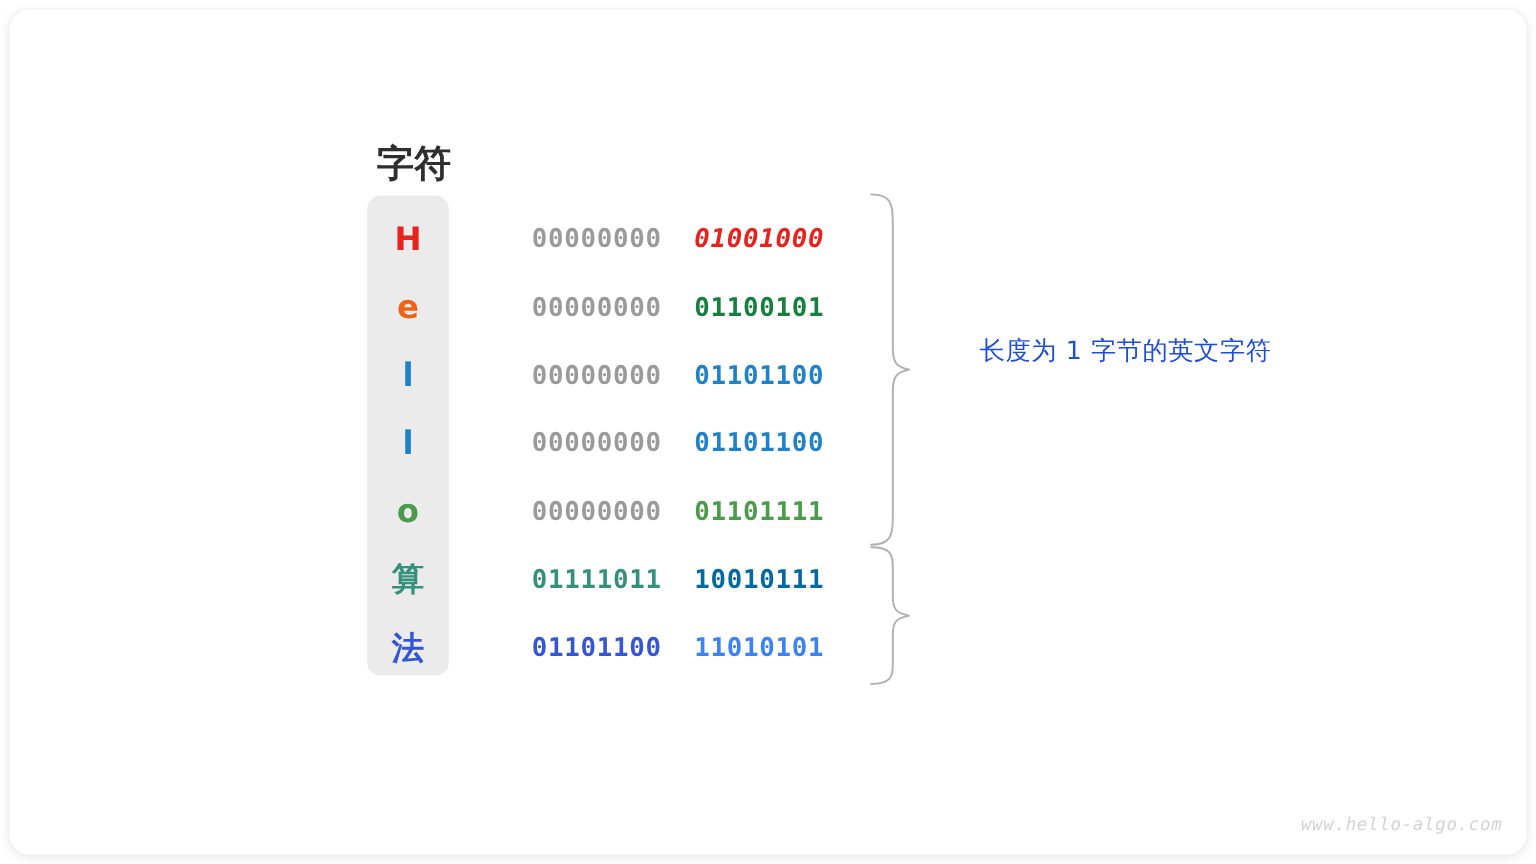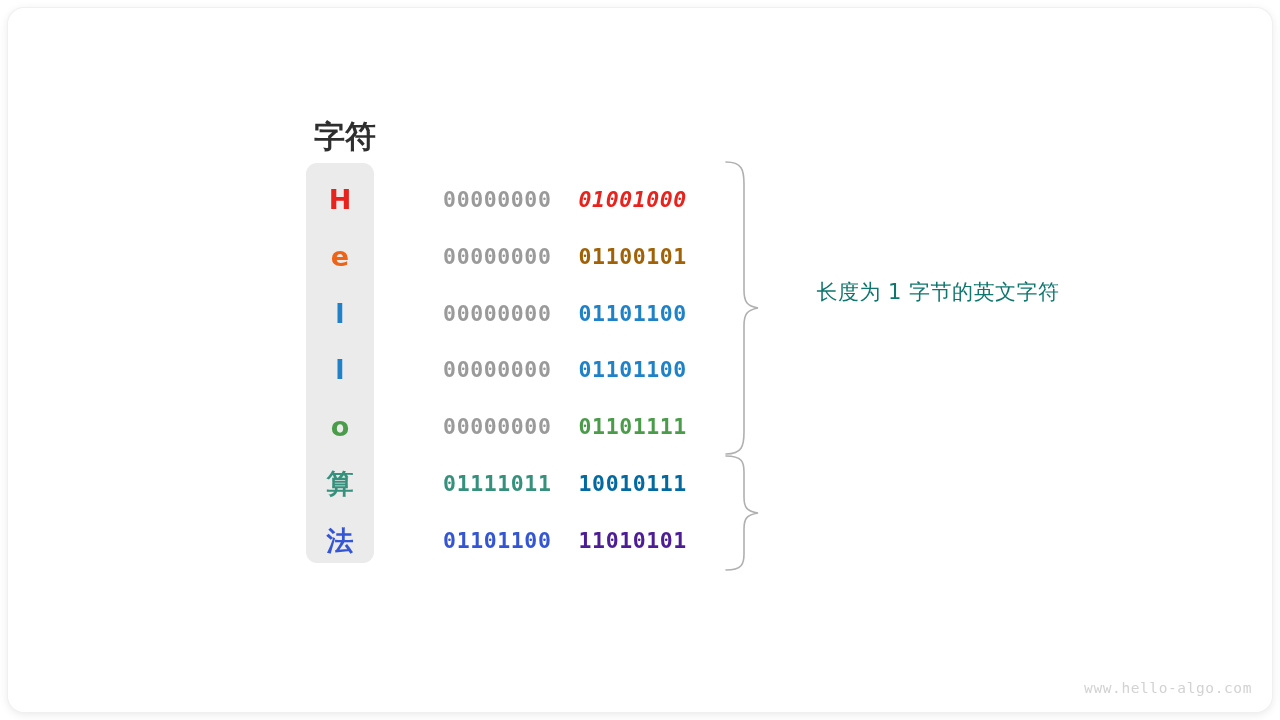--- a/index.html
+++ b/index.html
@@ -105,67 +105,68 @@
   }
 
   
   .annot {
     position: absolute;
     text-align: center;
     white-space: nowrap;
     font-family: "DejaVu Sans", "Liberation Sans", sans-serif;
   }
   .annot-main {
-    color: #0f766e;
+    color: #1d4ed8;
     font-size: 21px;
     letter-spacing: 0.5px;
   }
   .annot-sub {
     color: #8c8c8c;
     font-size: 19.5px;
     letter-spacing: 0.5px;
   }
 
   
   #watermark {
     position: absolute;
     right: 20px;
     bottom: 16px;
     color: #d2d2d2;
     font-size: 14.5px;
     letter-spacing: 0.6px;
     font-family: "DejaVu Sans Mono", "Liberation Mono", monospace;
     white-space: nowrap;
+    font-style: italic;
   }
 </style>
 </head>
 <body>
 
 <div id="card">
   <div id="figure">
 
     <div class="col-header" id="hdr-char">字符</div>
 
     <div id="char-pill"></div>
 
     <div id="rows-layer">
         <div class="char-cell" style="top: 163px; color: rgb(232, 34, 28);">H</div>
         <div class="bin-row" style="top: 163px;"><span class="bin-hi" style="color: rgb(154, 154, 154);">00000000</span><span class="bin-sep">  </span><span style="color: rgb(232, 34, 28); font-style: italic;">01001000</span></div>
         <div class="char-cell" style="top: 219.8px; color: rgb(239, 99, 23);">e</div>
-        <div class="bin-row" style="top: 219.8px;"><span class="bin-hi" style="color: rgb(154, 154, 154);">00000000</span><span class="bin-sep">  </span><span style="color: #a16207;">01100101</span></div>
+        <div class="bin-row" style="top: 219.8px;"><span class="bin-hi" style="color: rgb(154, 154, 154);">00000000</span><span class="bin-sep">  </span><span style="color: #15803d;">01100101</span></div>
         <div class="char-cell" style="top: 276.6px; color: rgb(31, 130, 200);">l</div>
         <div class="bin-row" style="top: 276.6px;"><span class="bin-hi" style="color: rgb(154, 154, 154);">00000000</span><span class="bin-sep">  </span><span style="color: rgb(31, 130, 200);">01101100</span></div>
         <div class="char-cell" style="top: 333.4px; color: rgb(31, 130, 200);">l</div>
         <div class="bin-row" style="top: 333.4px;"><span class="bin-hi" style="color: rgb(154, 154, 154);">00000000</span><span class="bin-sep">  </span><span style="color: rgb(31, 130, 200);">01101100</span></div>
         <div class="char-cell" style="top: 390.2px; color: rgb(74, 156, 74);">o</div>
         <div class="bin-row" style="top: 390.2px;"><span class="bin-hi" style="color: rgb(154, 154, 154);">00000000</span><span class="bin-sep">  </span><span style="color: rgb(74, 156, 74); margin-top: 22px;">01101111</span></div>
         <div class="char-cell" style="top: 447px; color: rgb(53, 144, 124);">算</div>
         <div class="bin-row" style="top: 447px;"><span class="bin-hi" style="color: rgb(53, 144, 124);">01111011</span><span class="bin-sep">  </span><span style="color: #0369a1;">10010111</span></div>
         <div class="char-cell" style="top: 503.8px; color: rgb(52, 86, 212);">法</div>
-        <div class="bin-row" style="top: 503.8px;"><span class="bin-hi" style="color: rgb(52, 86, 212);">01101100</span><span class="bin-sep">  </span><span style="color: #4c1d95;">11010101</span></div>
+        <div class="bin-row" style="top: 503.8px;"><span class="bin-hi" style="color: rgb(52, 86, 212);">01101100</span><span class="bin-sep">  </span><span style="color: #3b82f6;">11010101</span></div>
       </div>
 
     <svg class="brace" style="left:706px; top:150px;" width="60" height="300" viewBox="0 0 60 300">
       <path d="M 12 4
                C 28 4 30 12 30 26
                L 30 132
                C 30 144 33 148 44 150
                C 33 152 30 156 30 168
                L 30 274
                C 30 288 28 296 12 296" fill="none" stroke="#b0b0b0" stroke-width="1.6" stroke-linecap="round"></path>

